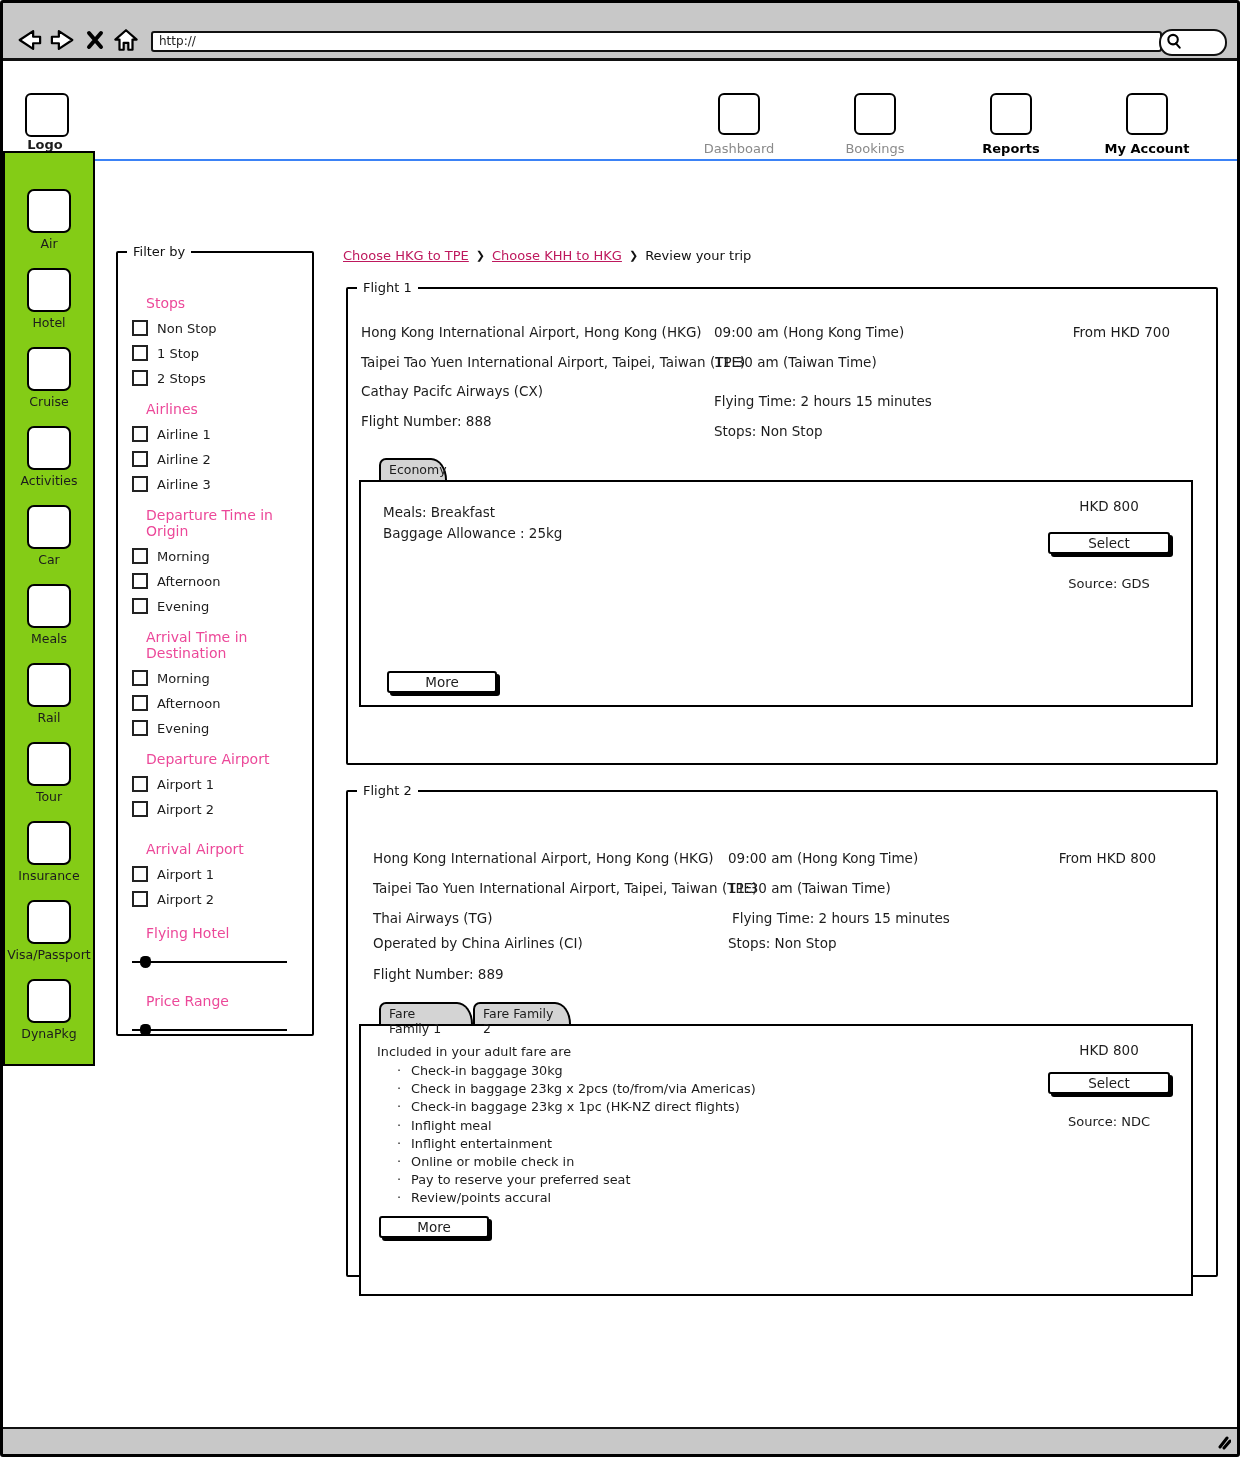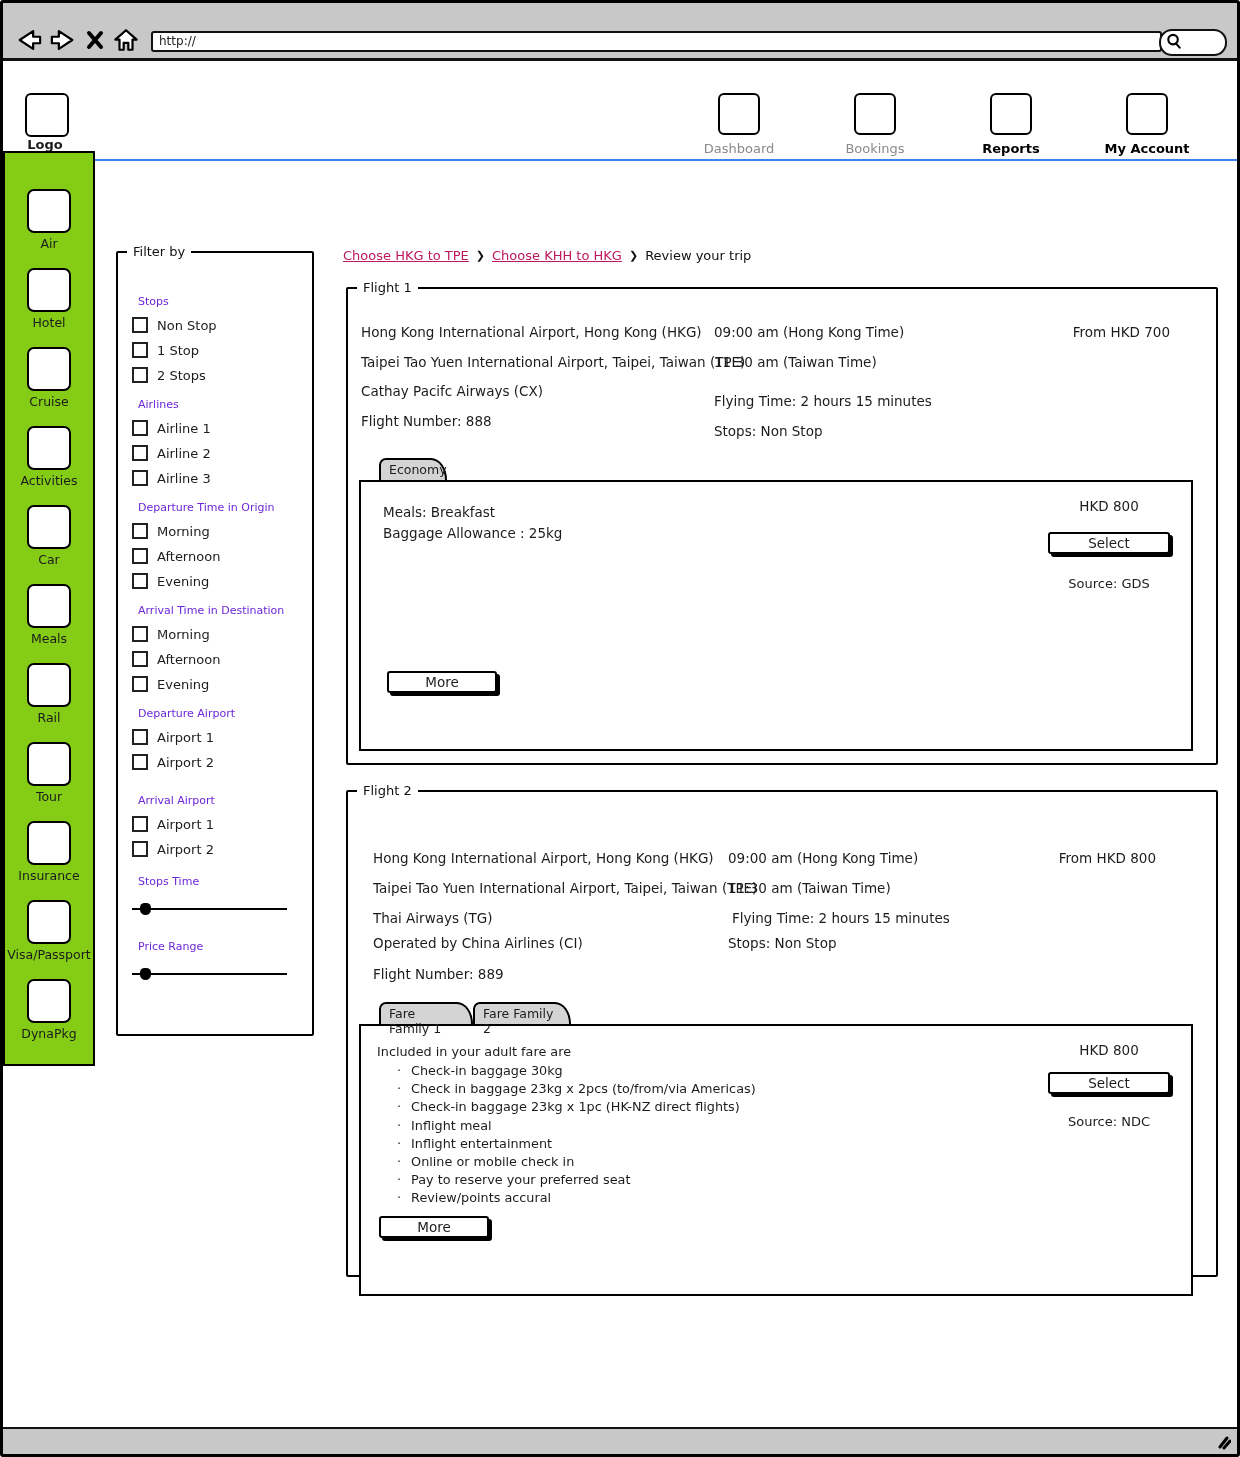--- a/index.html
+++ b/index.html
@@ -25,21 +25,21 @@
   .sidebar{position:absolute;left:0px;top:148px;width:92px;height:915px;border:2px solid #000;box-sizing:border-box;background:#84cc16;display:flex;flex-direction:column;align-items:center;padding-top:36px;gap:17px;}
   .sideitem{display:flex;flex-direction:column;align-items:center;cursor:pointer;}
   .sidebox{width:40px;height:40px;border:2px solid #000;border-radius:7px;background:#fff;}
   .sidelabel{margin-top:3px;font-size:12.5px;white-space:nowrap;}
   
   fieldset{border:2px solid #000;border-radius:2px;margin:0;padding:0;background:#fff;}
   legend{margin-left:9px;padding:0 6px;font-size:13px;color:#111;}
   
   .filter{position:absolute;left:113px;top:241px;width:198px;height:792px;box-sizing:border-box;}
   .filter-inner{padding:4px 0 0 12px;}
-  .ftitle{font-size:11px;margin:15px 0 9px 8px;color:#6d28d9;}
+  .ftitle{font-size:14px;margin:15px 0 9px 16px;color:#ec4899;}
   .ftitle.first{margin-top:32px;}
   .cbrow{display:flex;align-items:center;gap:9px;margin:0 0 9px 2px;cursor:pointer;}
   .cb{width:12px;height:12px;border:2px solid #222;background:#fff;flex:0 0 auto;}
   .cbl{font-size:13px;}
   .slider{position:relative;width:155px;height:14px;margin:14px 0 6px 2px;}
   .slider .track{position:absolute;left:0;right:0;top:6px;height:2px;background:#000;}
   .slider .thumb{position:absolute;left:8px;top:1px;width:11px;height:12px;background:#000;border-radius:5px 5px 6px 6px;cursor:pointer;}
   
   .crumbs{position:absolute;left:340px;top:245px;display:flex;align-items:center;gap:7px;font-size:13px;}
   .crumb-link{color:#be185d;text-decoration:underline;cursor:pointer;}
@@ -240,21 +240,21 @@
       <div class="ftitle" style="margin-top:24px">Arrival Airport</div>
       <label class="cbrow">
           <span class="cb"></span>
           <span class="cbl">Airport 1</span>
         </label>
       <label class="cbrow">
           <span class="cb"></span>
           <span class="cbl">Airport 2</span>
         </label>
 
-      <div class="ftitle" style="margin-top:18px">Stops Time</div>
+      <div class="ftitle" style="margin-top:18px">Flying Hotel</div>
       <div class="slider">
         <div class="track"></div>
         <div class="thumb"></div>
       </div>
 
       <div class="ftitle" style="margin-top:24px">Price Range</div>
       <div class="slider">
         <div class="track"></div>
         <div class="thumb"></div>
       </div>
@@ -277,21 +277,21 @@
     <div class="abs" style="left:13px;top:118px">Flight Number: 888</div>
     <div class="abs" style="left:366px;top:29px">09:00 am (Hong Kong Time)</div>
     <div class="abs" style="left:366px;top:59px">11:30 am (Taiwan Time)</div>
     <div class="abs" style="left:366px;top:98px">Flying Time: 2 hours 15 minutes</div>
     <div class="abs" style="left:366px;top:128px">Stops: Non Stop</div>
     <div class="abs" style="right:46px;top:29px">From HKD 700</div>
 
     <div class="tab" style="left:31px;top:163px;width:68px">
         <span>Economy</span>
       </div>
-    <div class="panel" style="left:11px;top:185px;width:834px;height:271px">
+    <div class="panel" style="left:11px;top:185px;width:834px;height:227px">
       <div class="abs" style="left:22px;top:22px">Meals: Breakfast</div>
       <div class="abs" style="left:22px;top:43px">Baggage Allowance : 25kg</div>
       <div class="pricecol">
         <div style="font-size:13.5px">HKD 800</div>
         <div class="btn" style="width:122px;height:22px;margin-top:18px">Select</div>
         <div style="font-size:13px;margin-top:22px">Source: GDS</div>
       </div>
       <div class="btn" style="position:absolute;left:26px;top:189px;width:110px;height:22px">More</div>
     </div>
   </fieldset>

